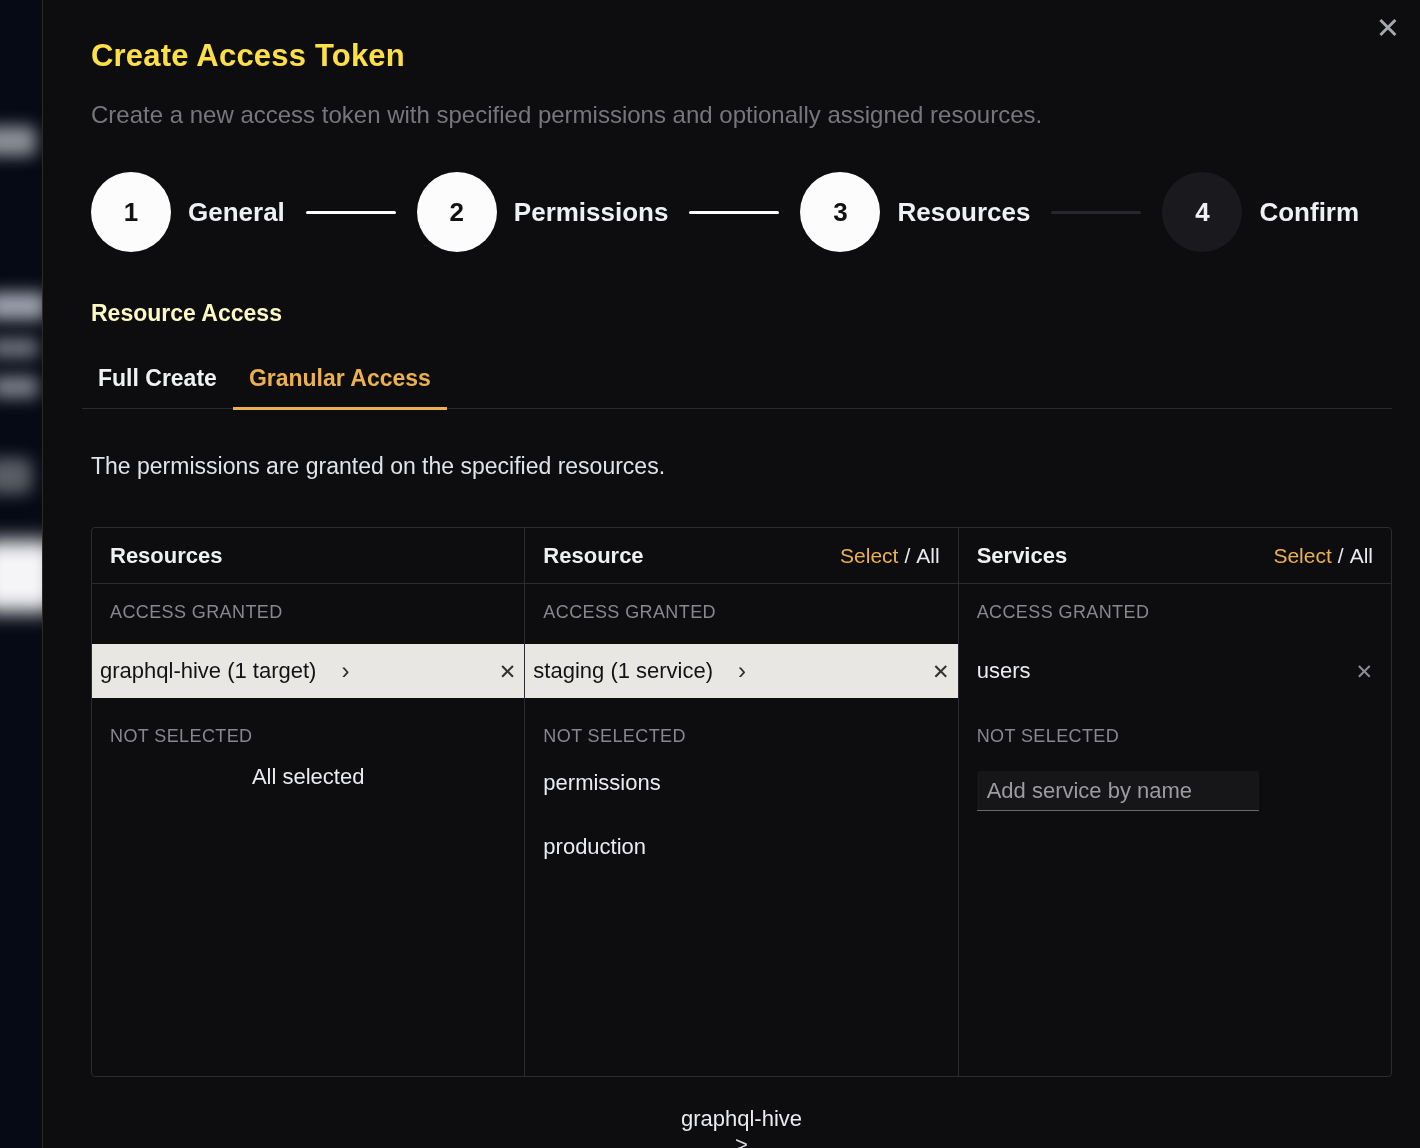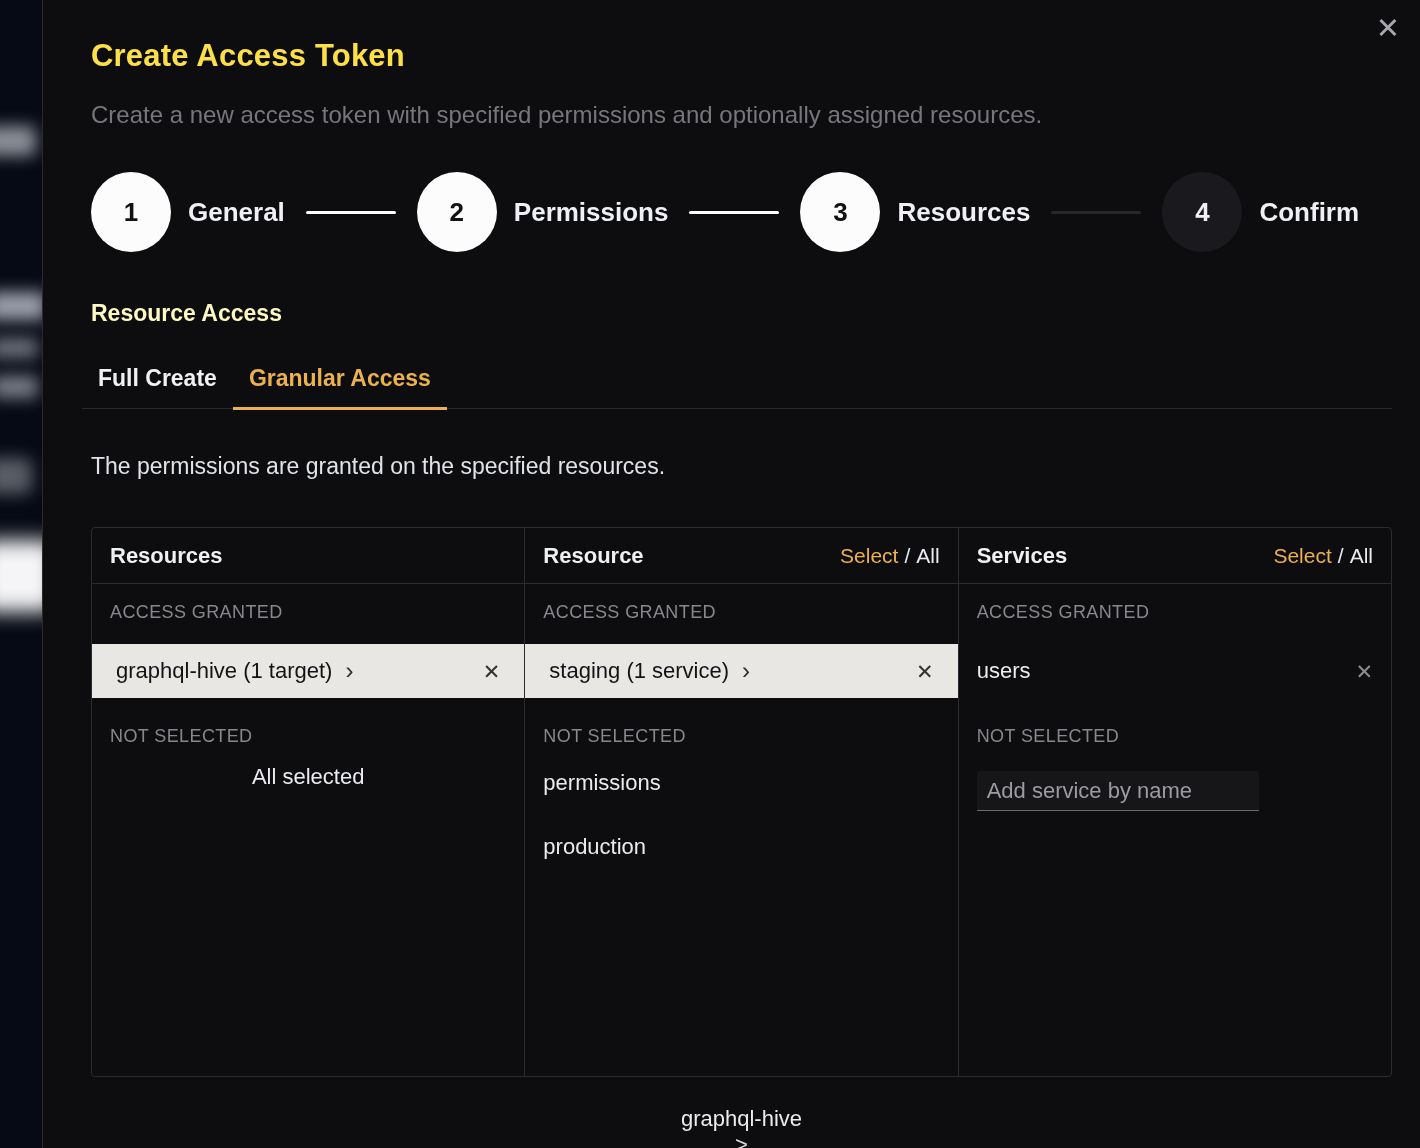--- a/index.html
+++ b/index.html
@@ -63,21 +63,21 @@
   }
   .rcol-title{font-size:22px;font-weight:700;color:#eef0f2;}
   .select-all{font-size:21px;white-space:nowrap;}
   .select-link{color:#ecb14f;cursor:pointer;}
   .select-sep{color:#e9ebee;margin:0 6px;}
   .all-link{color:#e9ebee;cursor:pointer;}
   .section-label{margin:18px 18px 0 18px;font-size:18px;color:#87878d;letter-spacing:.4px;line-height:21px;}
   .section-label.ns{margin-top:28px;}
   .chip-row{
     margin-top:21px;height:54px;flex:none;background:#e9e7e3;color:#131315;
-    display:flex;align-items:center;padding:0 24px;font-size:22px;cursor:pointer;
+    display:flex;align-items:center;padding:0 8px;font-size:22px;cursor:pointer;gap:12px;
   }
   .chip-label{white-space:nowrap;overflow:hidden;text-overflow:ellipsis;}
   .chip-chevron{margin-left:13px;font-size:24px;color:#2e2e30;line-height:1;cursor:pointer;}
   .chip-spacer{flex:1;}
   .chip-remove{font-size:21px;color:#323234;cursor:pointer;line-height:1;}
   .row-plain{
     margin-top:21px;height:54px;flex:none;background:transparent;color:#e9ebee;
     display:flex;align-items:center;padding:0 18px;font-size:22px;
   }
   .row-plain .chip-remove{color:#8c8c92;}

